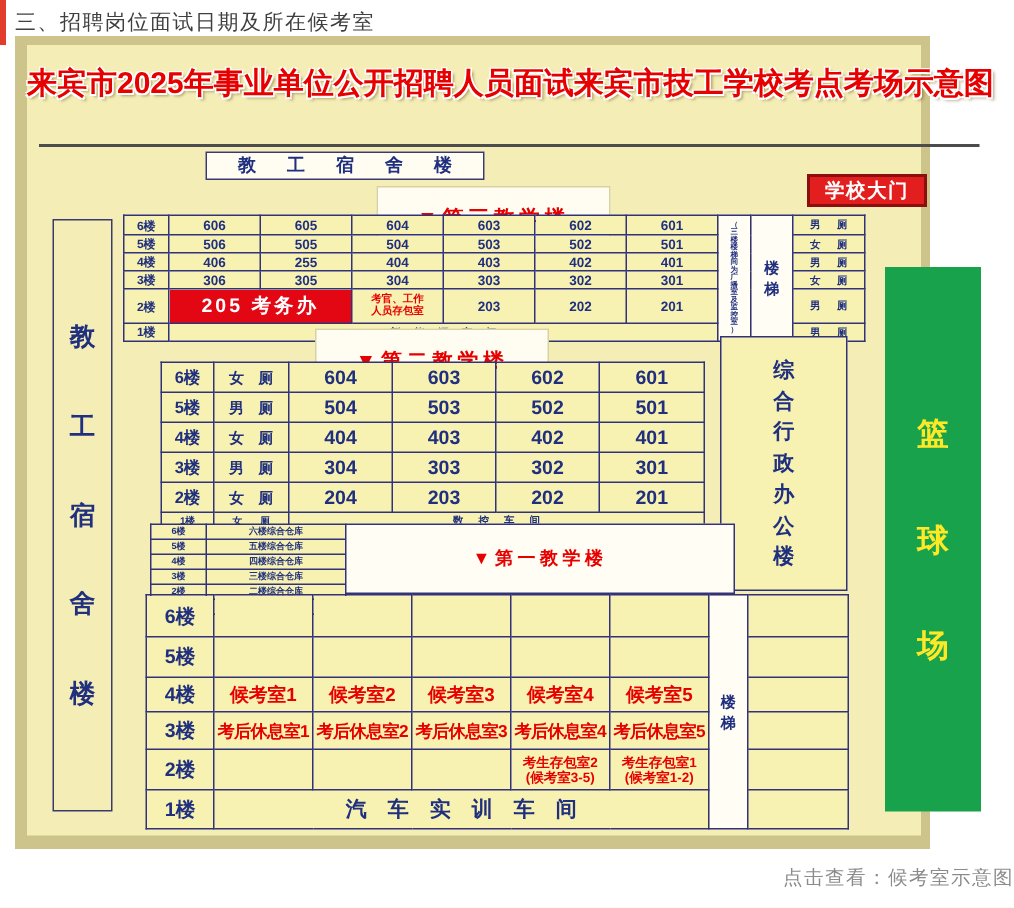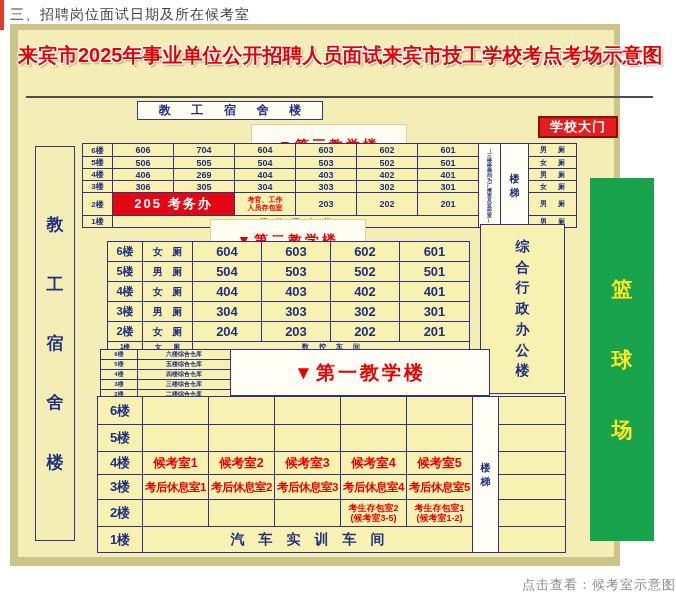--- a/index.html
+++ b/index.html
@@ -61,21 +61,21 @@
   .b2-table .wk .spread-c{gap:10px;font-size:7px;}
 
   .admin-box{left:462px;top:194px;width:85px;height:170px;box-sizing:border-box;
              border:1px solid #32327a;background:var(--cell-yellow,#f8f2b2);}
   .admin-box .vcol{font-size:14px;color:var(--navy,#20307f);font-weight:bold;padding:10px 0;box-sizing:border-box;}
 
   
   .annex-table{top:319px;left:82px;}
   .annex-table td{font-size:6px;}
   .b1-head{left:212px;top:319px;width:260px;height:47px;background:#fffdf4;border:1px solid #32327a;box-sizing:border-box;
-           display:flex;align-items:center;justify-content:center;font-size:19px;font-weight:bold;
+           display:flex;align-items:center;justify-content:center;font-size:12px;font-weight:bold;
            color:var(--accent-red,#e60000);letter-spacing:3px;}
 
   
   .b1-table{top:366px;left:79px;}
   .b1-table td.fl{font-size:13px;}
   .b1-table td.hk{font-size:12.5px;color:var(--accent-red,#e60000);}
   .b1-table td.rest{font-size:11.5px;color:var(--accent-red,#e60000);letter-spacing:-0.5px;}
   .b1-table td.bag{color:var(--accent-red,#e60000);font-size:9px;line-height:10px;text-align:center;}
   .b1-table .wk .spread-c{gap:14px;font-size:14px;}
 
@@ -122,21 +122,21 @@
           <col style="width:61px">
           <col style="width:61px">
           <col style="width:22px">
           <col style="width:28px">
           <col style="width:48px">
         </colgroup>
       <tbody>
           <tr style="height:13px">
         <td class="fl">6楼</td>
         <td class="rm">606</td>
-        <td class="rm">704</td>
+        <td class="rm">605</td>
         <td class="rm">604</td>
         <td class="rm">603</td>
         <td class="rm">602</td>
         <td class="rm">601</td>
         <td class="white note-col" rowspan="6">
           <div class="vcol">
                 <span>（</span>
                 <span>三</span>
                 <span>楼</span>
                 <span>楼</span>
@@ -177,21 +177,21 @@
         <td class="toilet">
               <div class="spread">
                 <span>女</span>
                 <span>厕</span>
               </div>
             </td>
       </tr>
       <tr style="height:11px">
         <td class="fl">4楼</td>
         <td class="rm">406</td>
-        <td class="rm">269</td>
+        <td class="rm">255</td>
         <td class="rm">404</td>
         <td class="rm">403</td>
         <td class="rm">402</td>
         <td class="rm">401</td>
         <td class="toilet">
               <div class="spread">
                 <span>男</span>
                 <span>厕</span>
               </div>
             </td>

